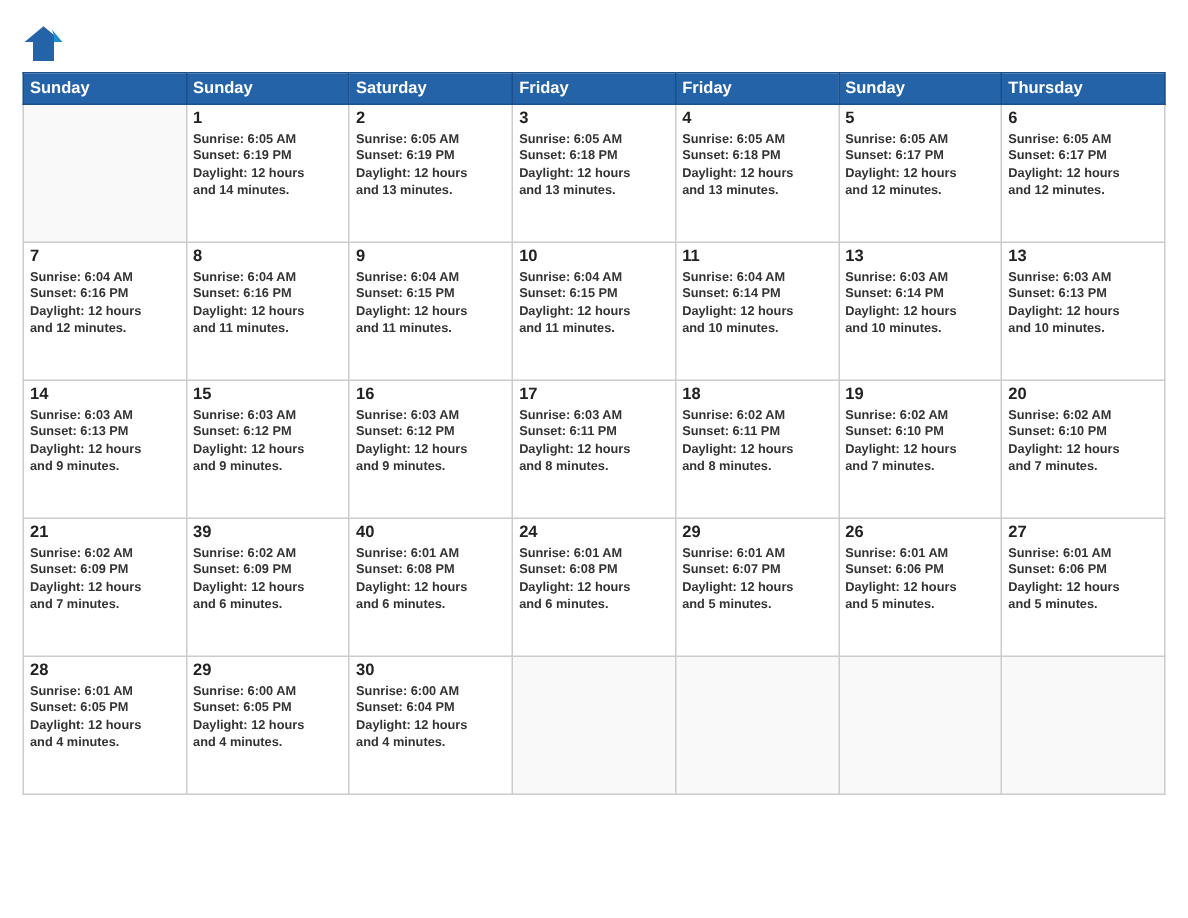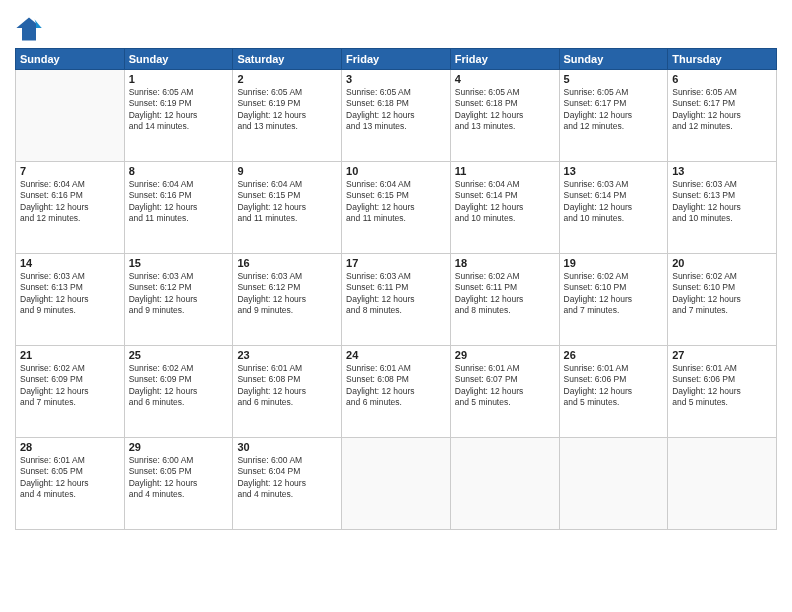--- a/index.html
+++ b/index.html
@@ -84,20 +84,21 @@
       font-size: 11px;
       font-weight: bold;
       color: #222;
       display: block;
       margin-bottom: 2px;
     }
     .day-info {
       font-size: 8.5px;
       color: #333;
       line-height: 1.35;
+      font-weight: bold;
     }
     .empty-cell {
       background: #f9f9f9;
     }
   </style>
 </head>
 <body>
 
 <div class="page">
   <div class="header">
@@ -216,25 +217,25 @@
             <span class="day-num">20</span>
             <div class="day-info">Sunrise: 6:02 AM<br>Sunset: 6:10 PM<br>Daylight: 12 hours<br>and 7 minutes.</div>
           </td>
         </tr>
         <tr>
           <td>
             <span class="day-num">21</span>
             <div class="day-info">Sunrise: 6:02 AM<br>Sunset: 6:09 PM<br>Daylight: 12 hours<br>and 7 minutes.</div>
           </td>
           <td>
-            <span class="day-num">25</span>
+            <span class="day-num">39</span>
             <div class="day-info">Sunrise: 6:02 AM<br>Sunset: 6:09 PM<br>Daylight: 12 hours<br>and 6 minutes.</div>
           </td>
           <td>
-            <span class="day-num">23</span>
+            <span class="day-num">40</span>
             <div class="day-info">Sunrise: 6:01 AM<br>Sunset: 6:08 PM<br>Daylight: 12 hours<br>and 6 minutes.</div>
           </td>
           <td>
             <span class="day-num">24</span>
             <div class="day-info">Sunrise: 6:01 AM<br>Sunset: 6:08 PM<br>Daylight: 12 hours<br>and 6 minutes.</div>
           </td>
           <td>
             <span class="day-num">29</span>
             <div class="day-info">Sunrise: 6:01 AM<br>Sunset: 6:07 PM<br>Daylight: 12 hours<br>and 5 minutes.</div>
           </td>

